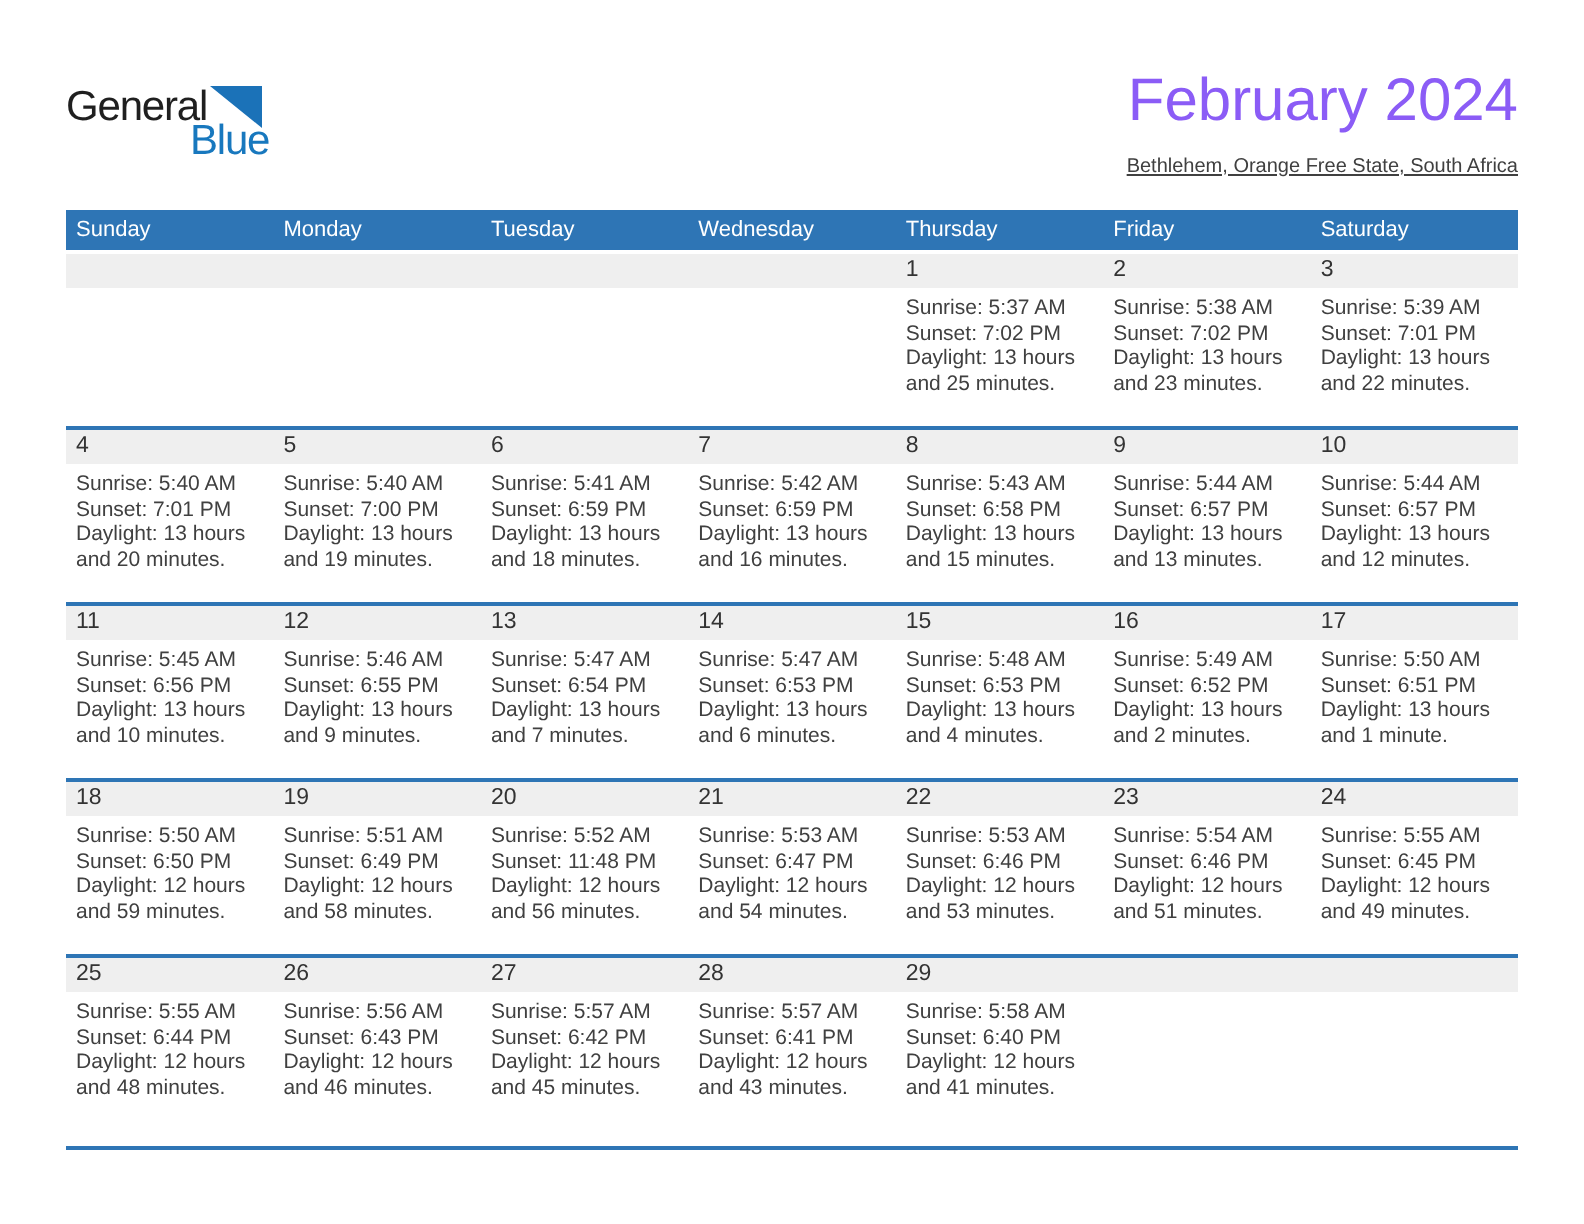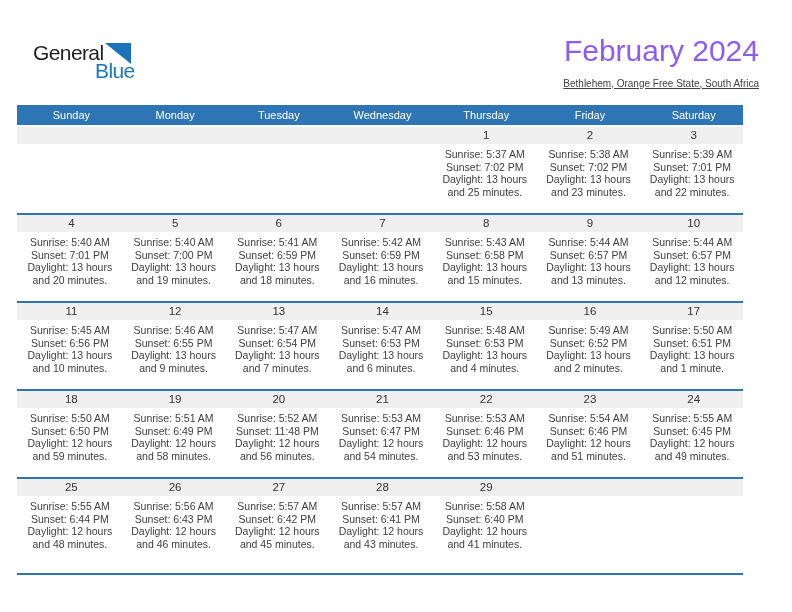--- a/index.html
+++ b/index.html
@@ -3,32 +3,32 @@
 <meta charset="utf-8">
 <style>
   html,body { margin:0; padding:0; background:#ffffff; }
   .page {
     position:relative; width:792px; height:612px; background:#ffffff;
     font-family:"Liberation Sans", sans-serif; overflow:hidden;
   }
 
   
   .logo { position:absolute; left:33px; top:42px; }
-  .logo-line1 { display:flex; align-items:flex-start; }
+  .logo-line1 { display:flex; align-items:center; }
   .logo-general { font-size:21px; color:#1f1f1f; letter-spacing:-0.6px; line-height:1; }
   .logo-triangle { margin-left:1px; margin-top:1px; }
   .logo-blue { font-size:21px; letter-spacing:-0.6px; line-height:1; margin-left:62px; margin-top:-4px; color:var(--logo-blue,#1878BE);text-align:center; }
 
   
   .title-block { position:absolute; right:33px; top:34px; text-align:right; }
   .month-title { font-size:30px; color:#8b5cf6; line-height:1.15; }
   .location-subtitle { font-size:10px; color:#404040; margin-top:9px;text-decoration:underline; }
 
   
-  .calendar { position:absolute; left:17px; top:105px; width:726px;text-align:center; }
+  .calendar { position:absolute; left:33px; top:105px; width:726px; }
   .weekday-header { display:flex; height:20px; background:var(--accent,#2E75B5); }
   .weekday-cell { flex:1 1 0; color:#ffffff; font-size:11px; line-height:20px; padding-left:5px; overflow:hidden; white-space:nowrap; }
 
   .week-row { display:flex; height:88px; border-top:2px solid var(--accent,#2E75B5); box-sizing:border-box; }
   .week-row.first { border-top:none; margin-top:2px; height:86px; }
   .week-row.last { border-bottom:2px solid var(--accent,#2E75B5); height:98px; }
   .day-cell { flex:1 1 0; overflow:hidden; }
   .day-number {
     height:17px; box-sizing:border-box; background:var(--band,#EFEFEF);
     font-size:11.5px; color:#333333; padding:2px 0 0 5px; line-height:13px;

